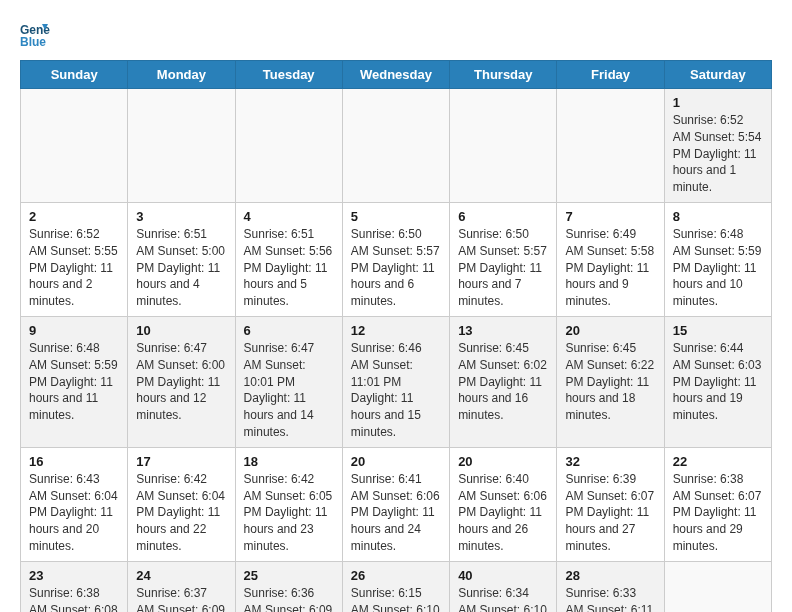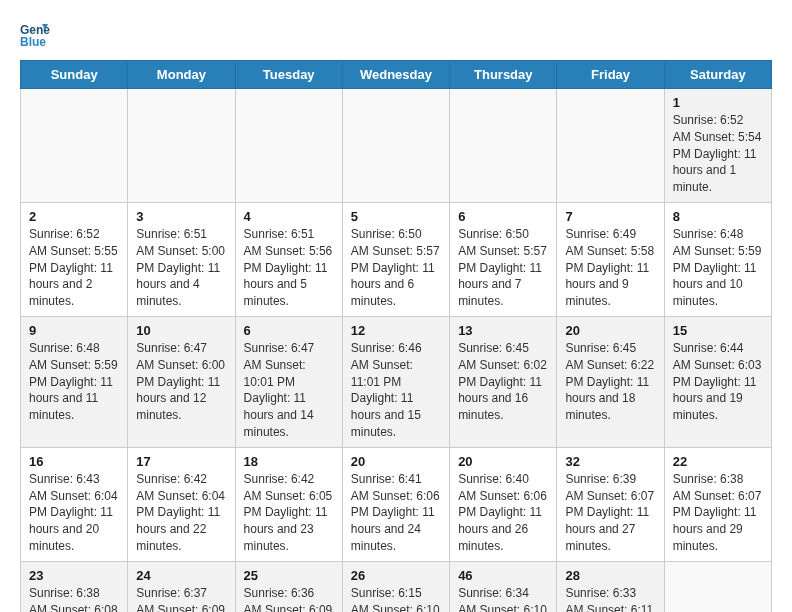--- a/index.html
+++ b/index.html
@@ -276,21 +276,21 @@
 Sunset: 6:09 PM
 Daylight: 11 hours and 33 minutes.</div>
         </td>
         <td class="calendar-cell">
           <span class="day-number">26</span>
           <div class="cell-info">Sunrise: 6:15 AM
 Sunset: 6:10 PM
 Daylight: 11 hours and 34 minutes.</div>
         </td>
         <td class="calendar-cell">
-          <span class="day-number">46</span>
+          <span class="day-number">40</span>
           <div class="cell-info">Sunrise: 6:34 AM
 Sunset: 6:10 PM
 Daylight: 11 hours and 36 minutes.</div>
         </td>
         <td class="calendar-cell">
           <span class="day-number">28</span>
           <div class="cell-info">Sunrise: 6:33 AM
 Sunset: 6:11 PM
 Daylight: 11 hours and 37 minutes.</div>
         </td>

